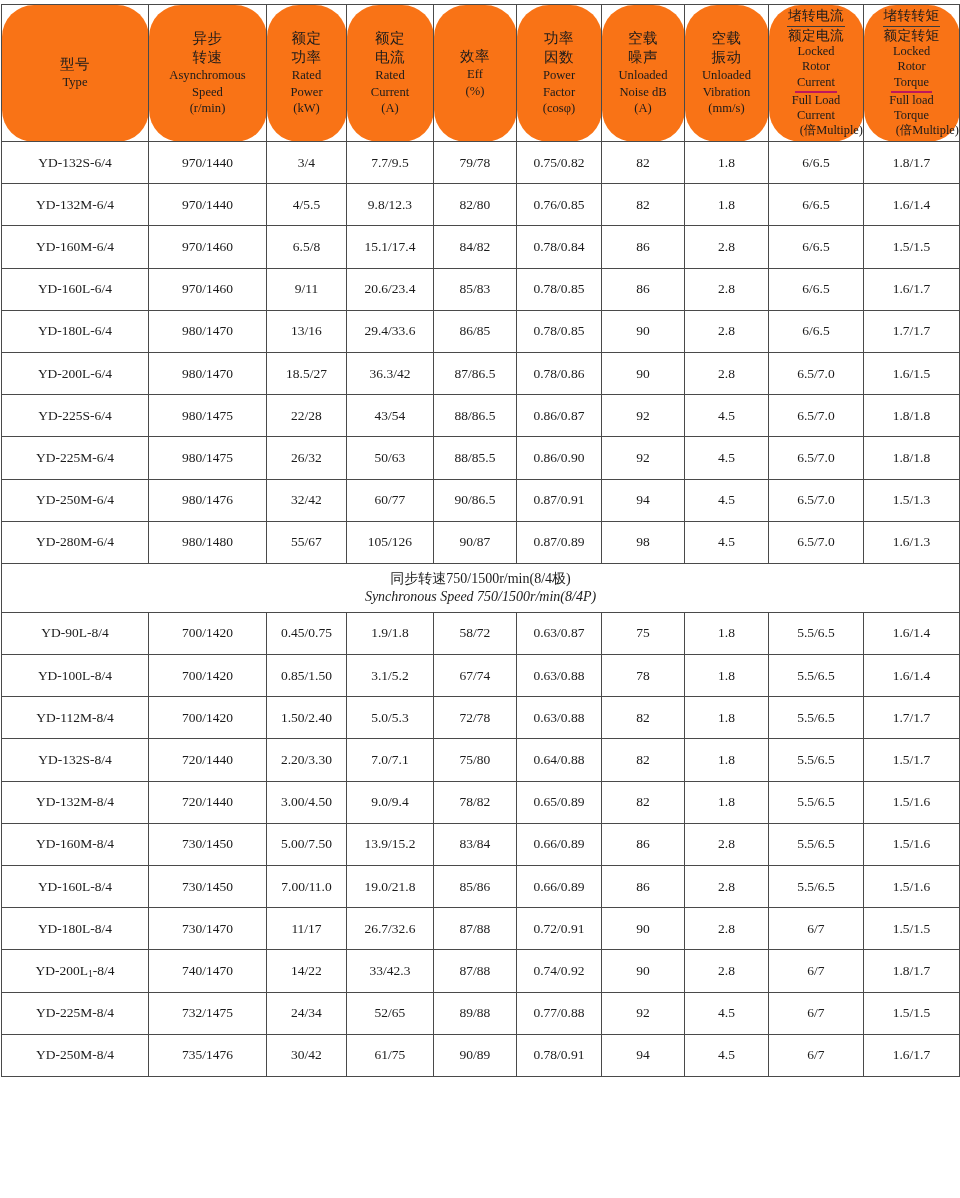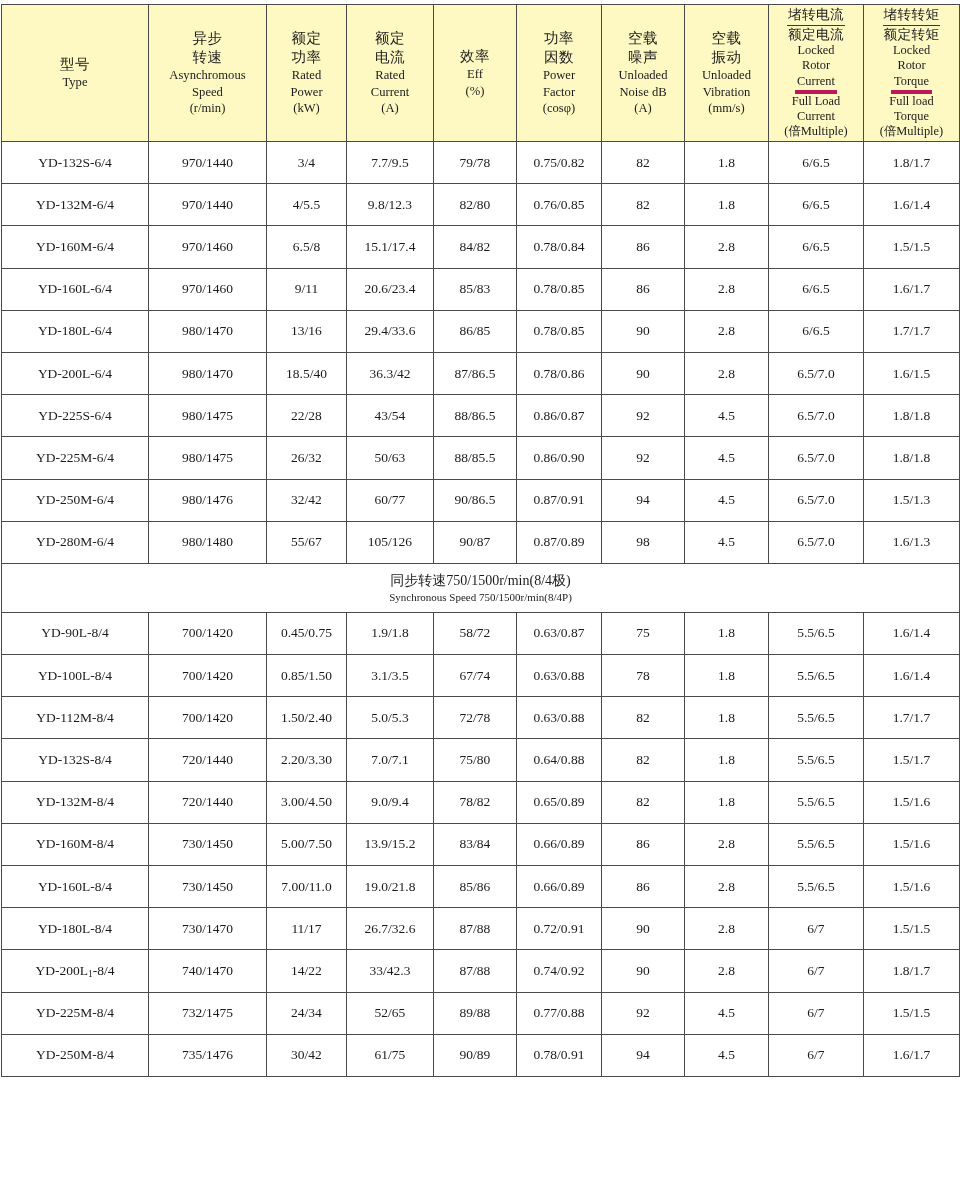--- a/index.html
+++ b/index.html
@@ -34,24 +34,25 @@
     padding: 0;
     text-align: center;
     vertical-align: middle;
     font-weight: normal;
     font-size: 13.5px;
     color: #1b1b1b;
   }
 
   
   thead th {
-    background: #fef9c3;
+    background: #f97316;
     height: 136px;
     line-height: 1.32;
     padding: 3px 2px;
+    border-radius: 32px;
   }
   .hd-cn {
     font-size: 14.5px;
     letter-spacing: 0.5px;
   }
   .hd-en {
     font-size: 12.6px;
   }
   .hd-unit {
     font-size: 12.6px;
@@ -69,31 +70,32 @@
   }
   .frac-den-cn {
     font-size: 13.6px;
     letter-spacing: 0.4px;
     line-height: 1.3;
   }
   .frac-num-en {
     display: inline-block;
     font-size: 12.4px;
     line-height: 1.22;
-    border-bottom: 4px solid #be185d;
+    border-bottom: 2px solid #be185d;
     padding: 0 2px 1px 2px;
   }
   .frac-den-en {
     font-size: 12.4px;
     line-height: 1.24;
     text-align: center;
   }
   .frac-unit {
     font-size: 12.4px;
     line-height: 1.26;
+    text-align: right;
   }
 
   
   tbody td {
     height: 41.2px;
     font-size: 13.6px;
   }
   td.type-cell { font-size: 13.6px; margin-top: 28px; }
   td.type-cell sub {
     font-size: 9.5px;
@@ -101,21 +103,21 @@
     position: relative;
     top: 2px;
   }
 
   tr.section-row td {
     height: 44px;
     line-height: 1.28;
     padding: 2px 0;
   }
   .sec-cn { font-size: 14px; }
-  .sec-en { font-size: 11px; }
+  .sec-en { font-size: 14px; font-style: italic; }
 </style>
 </head>
 <body>
 
 <div id="sheet">
   <table class="spec">
     <colgroup>
         <col style="width: 147px;">
         <col style="width: 118px;">
         <col style="width: 80px;">
@@ -275,21 +277,21 @@
           <td>86/85</td>
           <td>0.78/0.85</td>
           <td>90</td>
           <td>2.8</td>
           <td>6/6.5</td>
           <td>1.7/1.7</td>
         </tr>
         <tr>
           <td class="type-cell">YD-200L-6/4</td>
           <td>980/1470</td>
-          <td>18.5/40</td>
+          <td>18.5/27</td>
           <td>36.3/42</td>
           <td>87/86.5</td>
           <td>0.78/0.86</td>
           <td>90</td>
           <td>2.8</td>
           <td>6.5/7.0</td>
           <td>1.6/1.5</td>
         </tr>
         <tr>
           <td class="type-cell">YD-225S-6/4</td>
@@ -354,21 +356,21 @@
           <td>0.63/0.87</td>
           <td>75</td>
           <td>1.8</td>
           <td>5.5/6.5</td>
           <td>1.6/1.4</td>
         </tr>
         <tr>
           <td class="type-cell">YD-100L-8/4</td>
           <td>700/1420</td>
           <td>0.85/1.50</td>
-          <td>3.1/3.5</td>
+          <td>3.1/5.2</td>
           <td>67/74</td>
           <td>0.63/0.88</td>
           <td>78</td>
           <td>1.8</td>
           <td>5.5/6.5</td>
           <td>1.6/1.4</td>
         </tr>
         <tr>
           <td class="type-cell">YD-112M-8/4</td>
           <td>700/1420</td>

